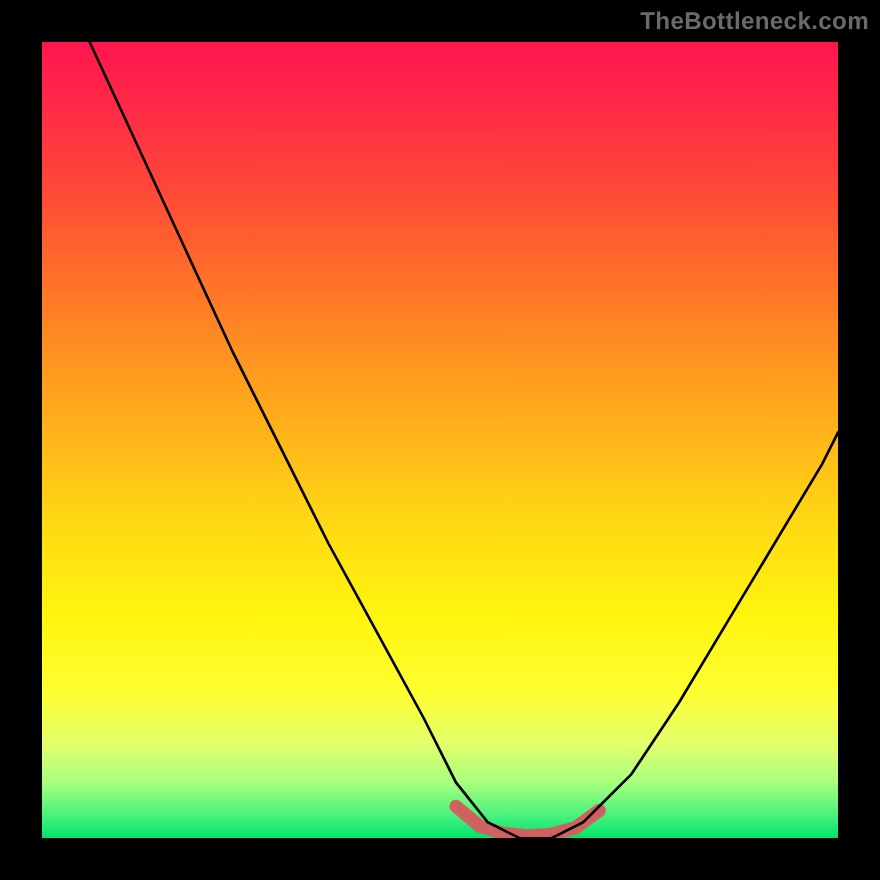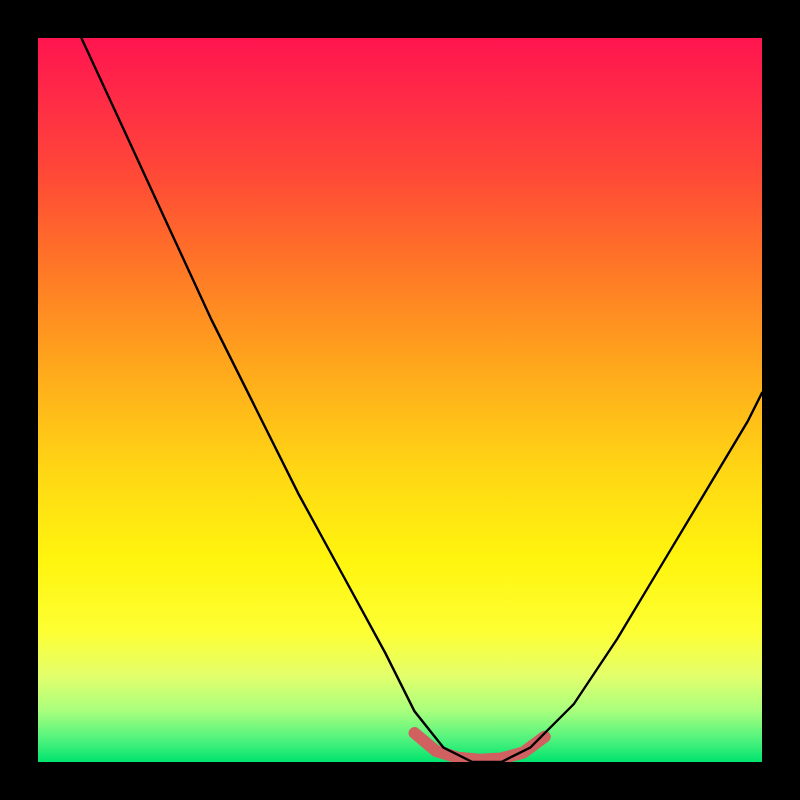--- a/index.html
+++ b/index.html
@@ -21,20 +21,21 @@
     #00e46e 100%)}
 .attrib{position:absolute;right:10px;top:6px;font-size:22px;font-weight:bold;color:#6a6a6a;letter-spacing:0.3px}
 svg{position:absolute;left:0;top:0}
 path.curve{fill:none;stroke:#000;stroke-width:2.4;stroke-linecap:round}
 path.bottom-accent{fill:none;stroke:#d16060;stroke-width:12;stroke-linecap:round;stroke-linejoin:round}
 </style>
 </head>
 <body>
 
 <div class="frame">
+  <div class="attrib">TheBottleneck.com</div>
   <div class="plot">
     <div class="gradient"></div>
     <svg width="724" height="724" viewBox="0 0 724 724">
       <path id="accent-path" class="bottom-accent" d="M376.5 695.0 L398.2 713.1 L419.9 719.7 L441.6 721.8 L463.4 720.4 L485.1 714.6 L506.8 698.7"></path>
       <path id="curve-path" class="curve" d="M43.4 0.0 L86.9 94.1 L130.3 188.2 L173.8 282.4 L217.2 369.2 L260.6 456.1 L304.1 535.8 L347.5 615.4 L376.5 673.3 L405.4 709.5 L434.4 724.0 L463.4 724.0 L492.3 709.5 L535.8 666.1 L579.2 600.9 L622.6 528.5 L666.1 456.1 L709.5 383.7 L724.0 354.8"></path>
     </svg>
   </div>
 </div>
 
 </body></html>

